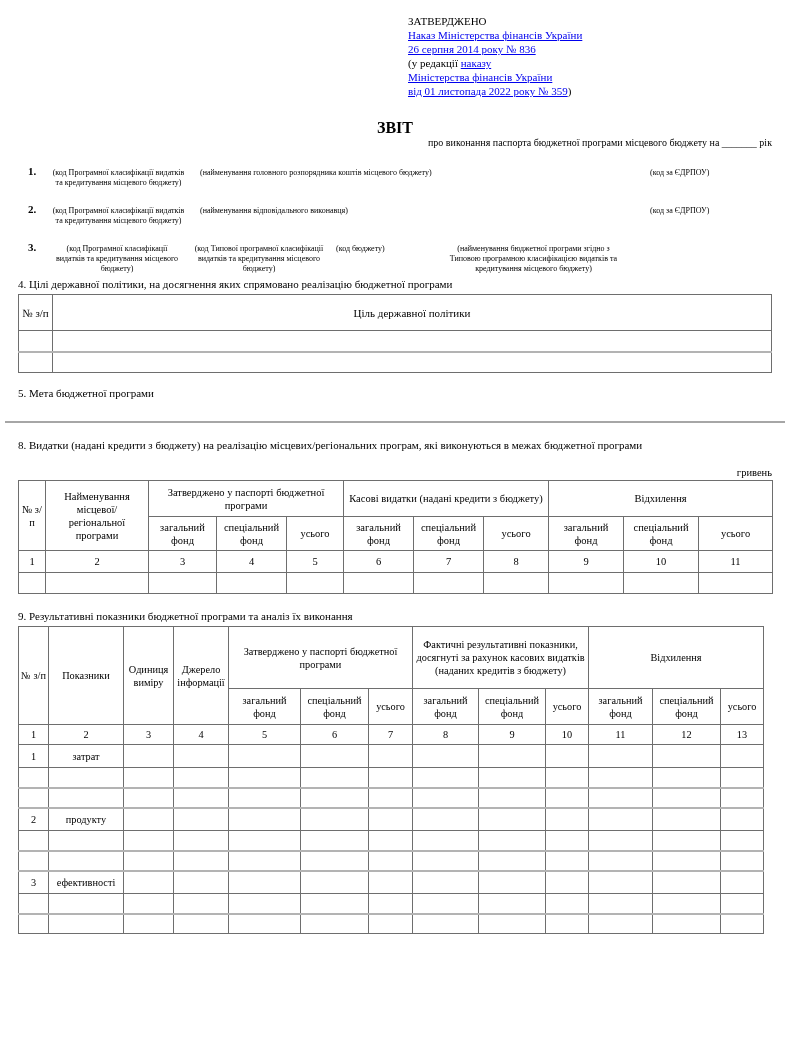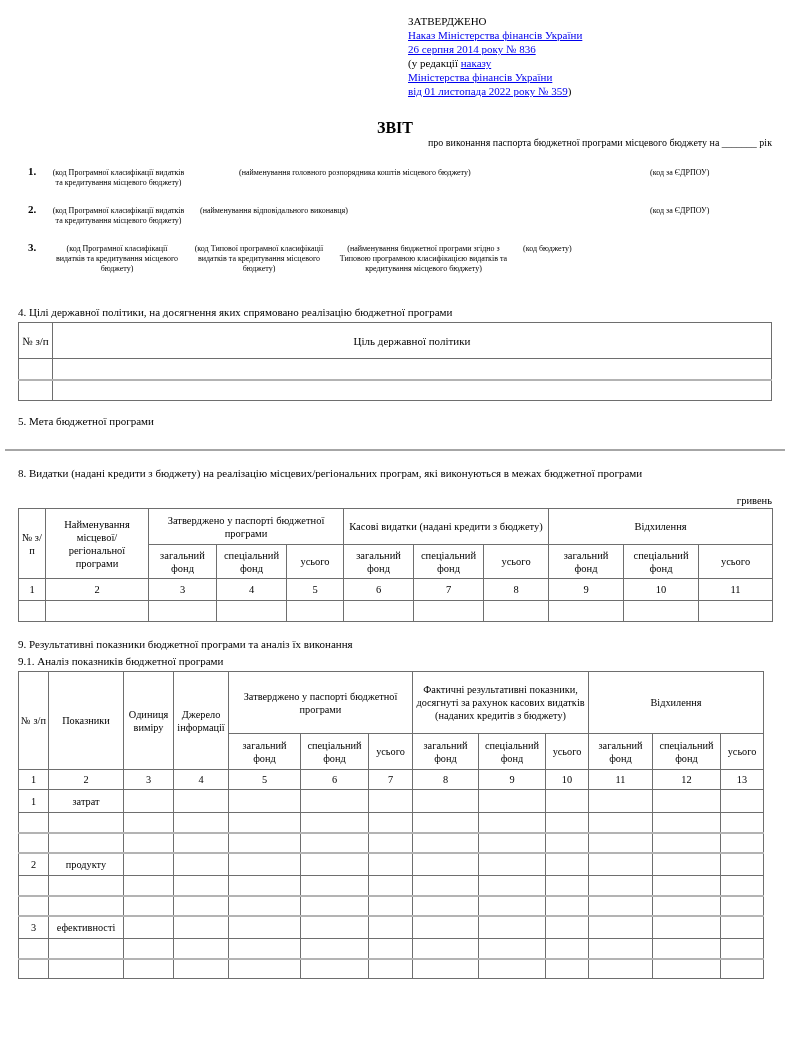--- a/index.html
+++ b/index.html
@@ -80,21 +80,21 @@
     <div class="title-line1">ЗВІТ</div>
     <div class="title-line2">про виконання паспорта бюджетної програми місцевого бюджету на _______ рік</div>
   </div>
 
   <div class="item">
     <div class="item-num">1.</div>
     <div class="field" style="width:133px; margin-right:15px;">
       <div class="sign-line"></div>
       <div class="caption">(код Програмної класифікації видатків та кредитування місцевого бюджету)</div>
     </div>
-    <div class="field" style="width:432px; margin-right:18px;gap:39px;">
+    <div class="field" style="width:432px; margin-right:18px;">
       <div class="sign-line"></div>
       <div class="caption">(найменування головного розпорядника коштів місцевого бюджету)</div>
     </div>
     <div class="field" style="width:112px;">
       <div class="sign-line"></div>
       <div class="caption">(код за ЄДРПОУ)</div>
     </div>
   </div>
 
   <div class="item">
@@ -116,31 +116,31 @@
   <div class="item">
     <div class="item-num">3.</div>
     <div class="field" style="width:130px; margin-right:12px;">
       <div class="sign-line"></div>
       <div class="caption">(код Програмної класифікації видатків та кредитування місцевого бюджету)</div>
     </div>
     <div class="field" style="width:130px; margin-right:12px;">
       <div class="sign-line"></div>
       <div class="caption">(код Типової програмної класифікації видатків та кредитування місцевого бюджету)</div>
     </div>
+    <div class="field" style="width:110px;">
+      <div class="sign-line"></div>
+      <div class="caption">(код бюджету)</div>
+    </div>
     <div class="field" style="width:175px; margin-right:12px;">
       <div class="sign-line"></div>
       <div class="caption">(найменування бюджетної програми згідно з Типовою програмною класифікацією видатків та кредитування місцевого бюджету)</div>
     </div>
-    <div class="field" style="width:110px;">
-      <div class="sign-line"></div>
-      <div class="caption">(код бюджету)</div>
-    </div>
   </div>
 
-  <div class="sec-heading" style="margin-top:32px;">4. Цілі державної політики, на досягнення яких спрямовано реалізацію бюджетної програми</div>
+  <div class="sec-heading" style="margin-top:4px;">4. Цілі державної політики, на досягнення яких спрямовано реалізацію бюджетної програми</div>
   <table class="t4">
     <colgroup>
         <col style="width:34px">
         <col>
       </colgroup>
     <tbody>
         <tr class="h">
       <td>№ з/п</td>
       <td>Ціль державної політики</td>
     </tr>
@@ -216,21 +216,20 @@
       <td></td>
           <td></td>
       <td></td>
           <td></td>
       <td></td>
     </tr>
   </tbody>
     </table>
 
   <div class="sec-heading" style="margin-top:16px;">9. Результативні показники бюджетної програми та аналіз їх виконання</div>
-  <div class="sub-heading">9.1. Аналіз показників бюджетної програми</div>
   <table class="t9">
     <colgroup>
       <col style="width:30px">
         <col style="width:75px">
         <col style="width:50px">
         <col style="width:55px">
       <col style="width:72px">
         <col style="width:68px">
         <col style="width:44px">
       <col style="width:66px">

